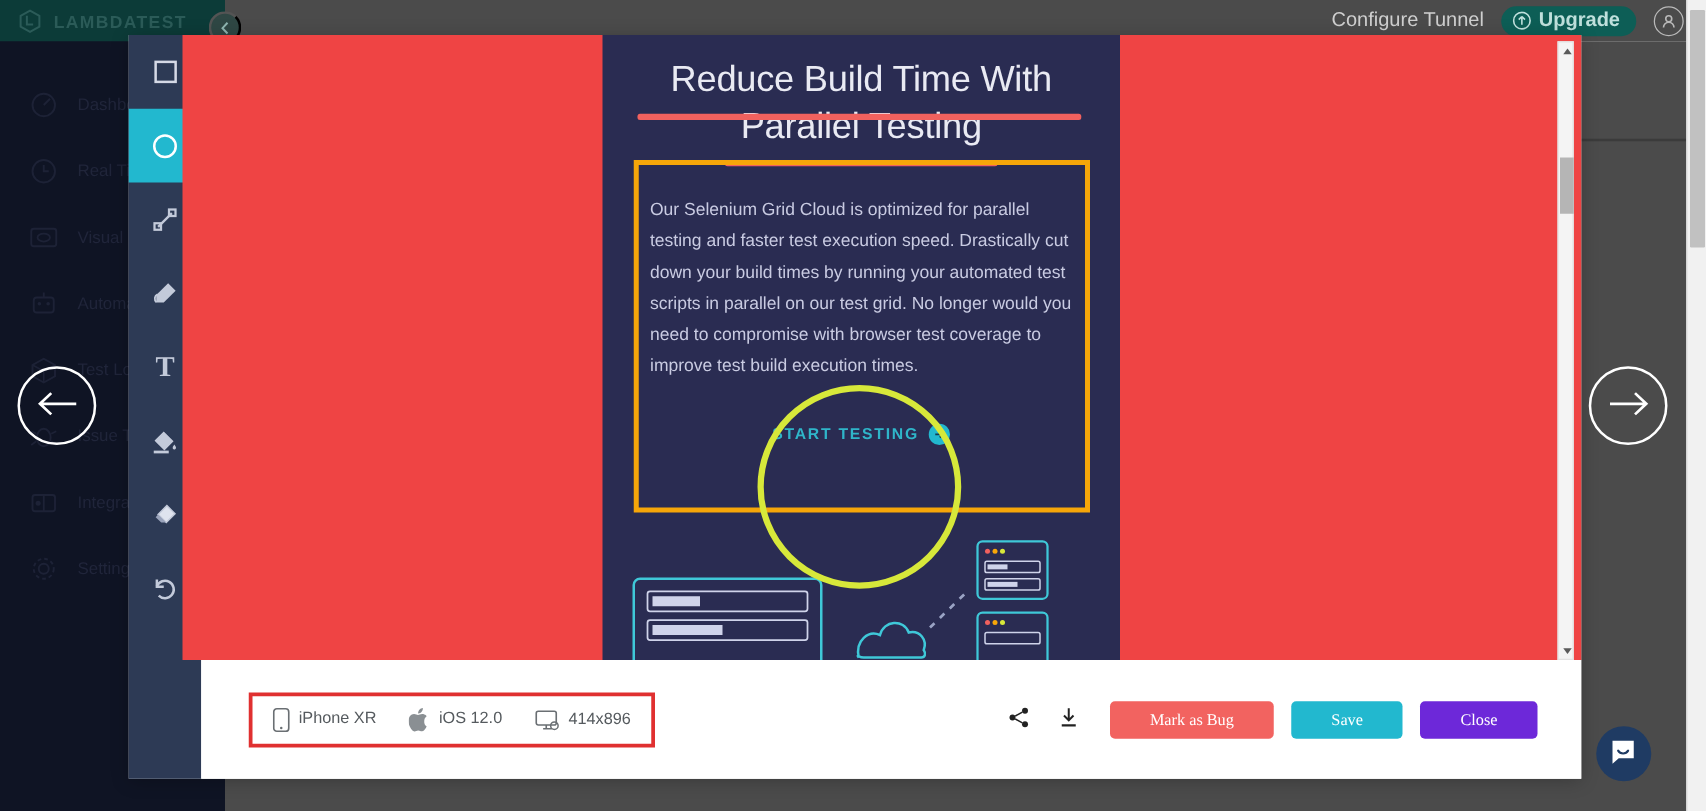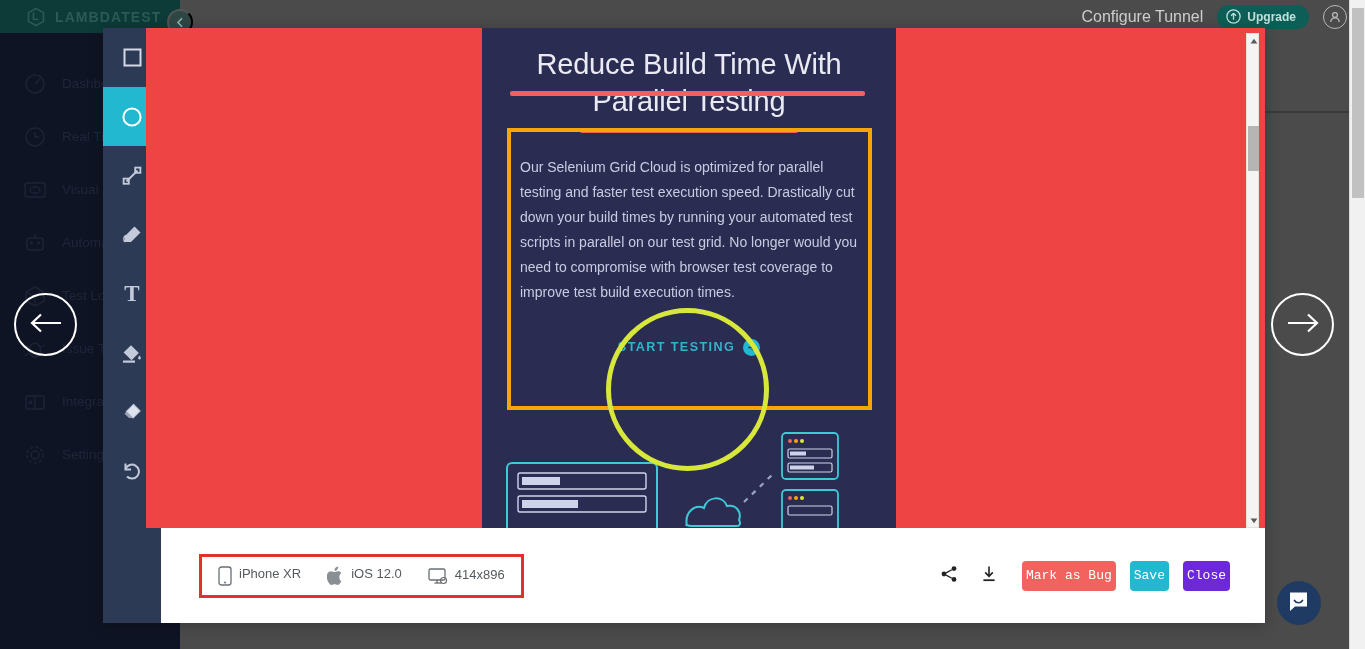--- a/index.html
+++ b/index.html
@@ -11,21 +11,21 @@
   }
   #app { position: relative; width: 1365px; height: 649px; overflow: hidden; }
 
   
   .app-sidebar {
     position: absolute; left: 0; top: 0; width: 180px; height: 649px;
     background: #0f1424;
   }
   .app-logo-bar {
     height: 33px; background: #0c3b38; display: flex; align-items: center;
-    padding-left: 26px; gap: 9px;
+    padding-left: 14px; gap: 9px;
   }
   .logo-mark { width: 20px; height: 20px; position: relative; flex: 0 0 auto; }
   .logo-mark svg { display: block; }
   .logo-text {
     font-size: 14px; font-weight: bold; letter-spacing: 1.1px;
     color: #2b5b58;
   }
   .nav-list { padding-top: 24px; }
   .nav-item {
     height: 53px; display: flex; align-items: center; gap: 14px;
@@ -47,21 +47,21 @@
   .collapse-btn svg { display:block; }
 
   .topbar-inner {
     position: absolute; right: 18px; top: 0; height: 33px;
     display: flex; align-items: center; gap: 14px;
   }
   .configure-tunnel { color: #cfcfcf; font-size: 16px; }
   .upgrade-btn {
     background: #0d5e56; color: #bfe0dc; border-radius: 13px;
     height: 24px; padding: 0 13px 0 9px; display: flex; align-items: center;
-    gap: 6px; font-size: 12px; font-weight: bold; border: none;
+    gap: 6px; font-size: 16px; font-weight: bold; border: none;
     font-family: "Liberation Sans", sans-serif;
   }
   .upgrade-ico { width: 15px; height: 15px; }
   .avatar-btn {
     width: 24px; height: 24px; border-radius: 50%;
     border: 1.6px solid #b9b9b9; display: flex; align-items: center;
     justify-content: center; background: transparent;
   }
 
   .app-body {
@@ -180,22 +180,22 @@
   }
   .device-item svg { display: block; }
 
   .footer-actions { display: flex; align-items: center; gap: 14px; }
   .icon-btn {
     width: 26px; height: 26px; background: transparent; border: none;
     display: flex; align-items: center; justify-content: center; cursor: pointer;
   }
   .btn {
     height: 30px; border-radius: 4px; border: none; color: #fff;
-    font-size: 13px; padding: 0 4px; cursor: pointer;
-    font-family: Liberation Mono, monospace;
+    font-size: 13px; padding: 0 32px; cursor: pointer;
+    font-family: Liberation Serif, serif;
   }
   .btn-bug { background: #f26360; margin-left: 6px; }
   .btn-save { background: #22b8cf; }
   .btn-close { background: #6d28d9; }
 
   
   .nav-arrow {
     position: absolute; width: 63px; height: 63px; border-radius: 50%;
     border: 2.5px solid #ffffff; display: flex; align-items: center;
     justify-content: center; z-index: 6; background: transparent;

